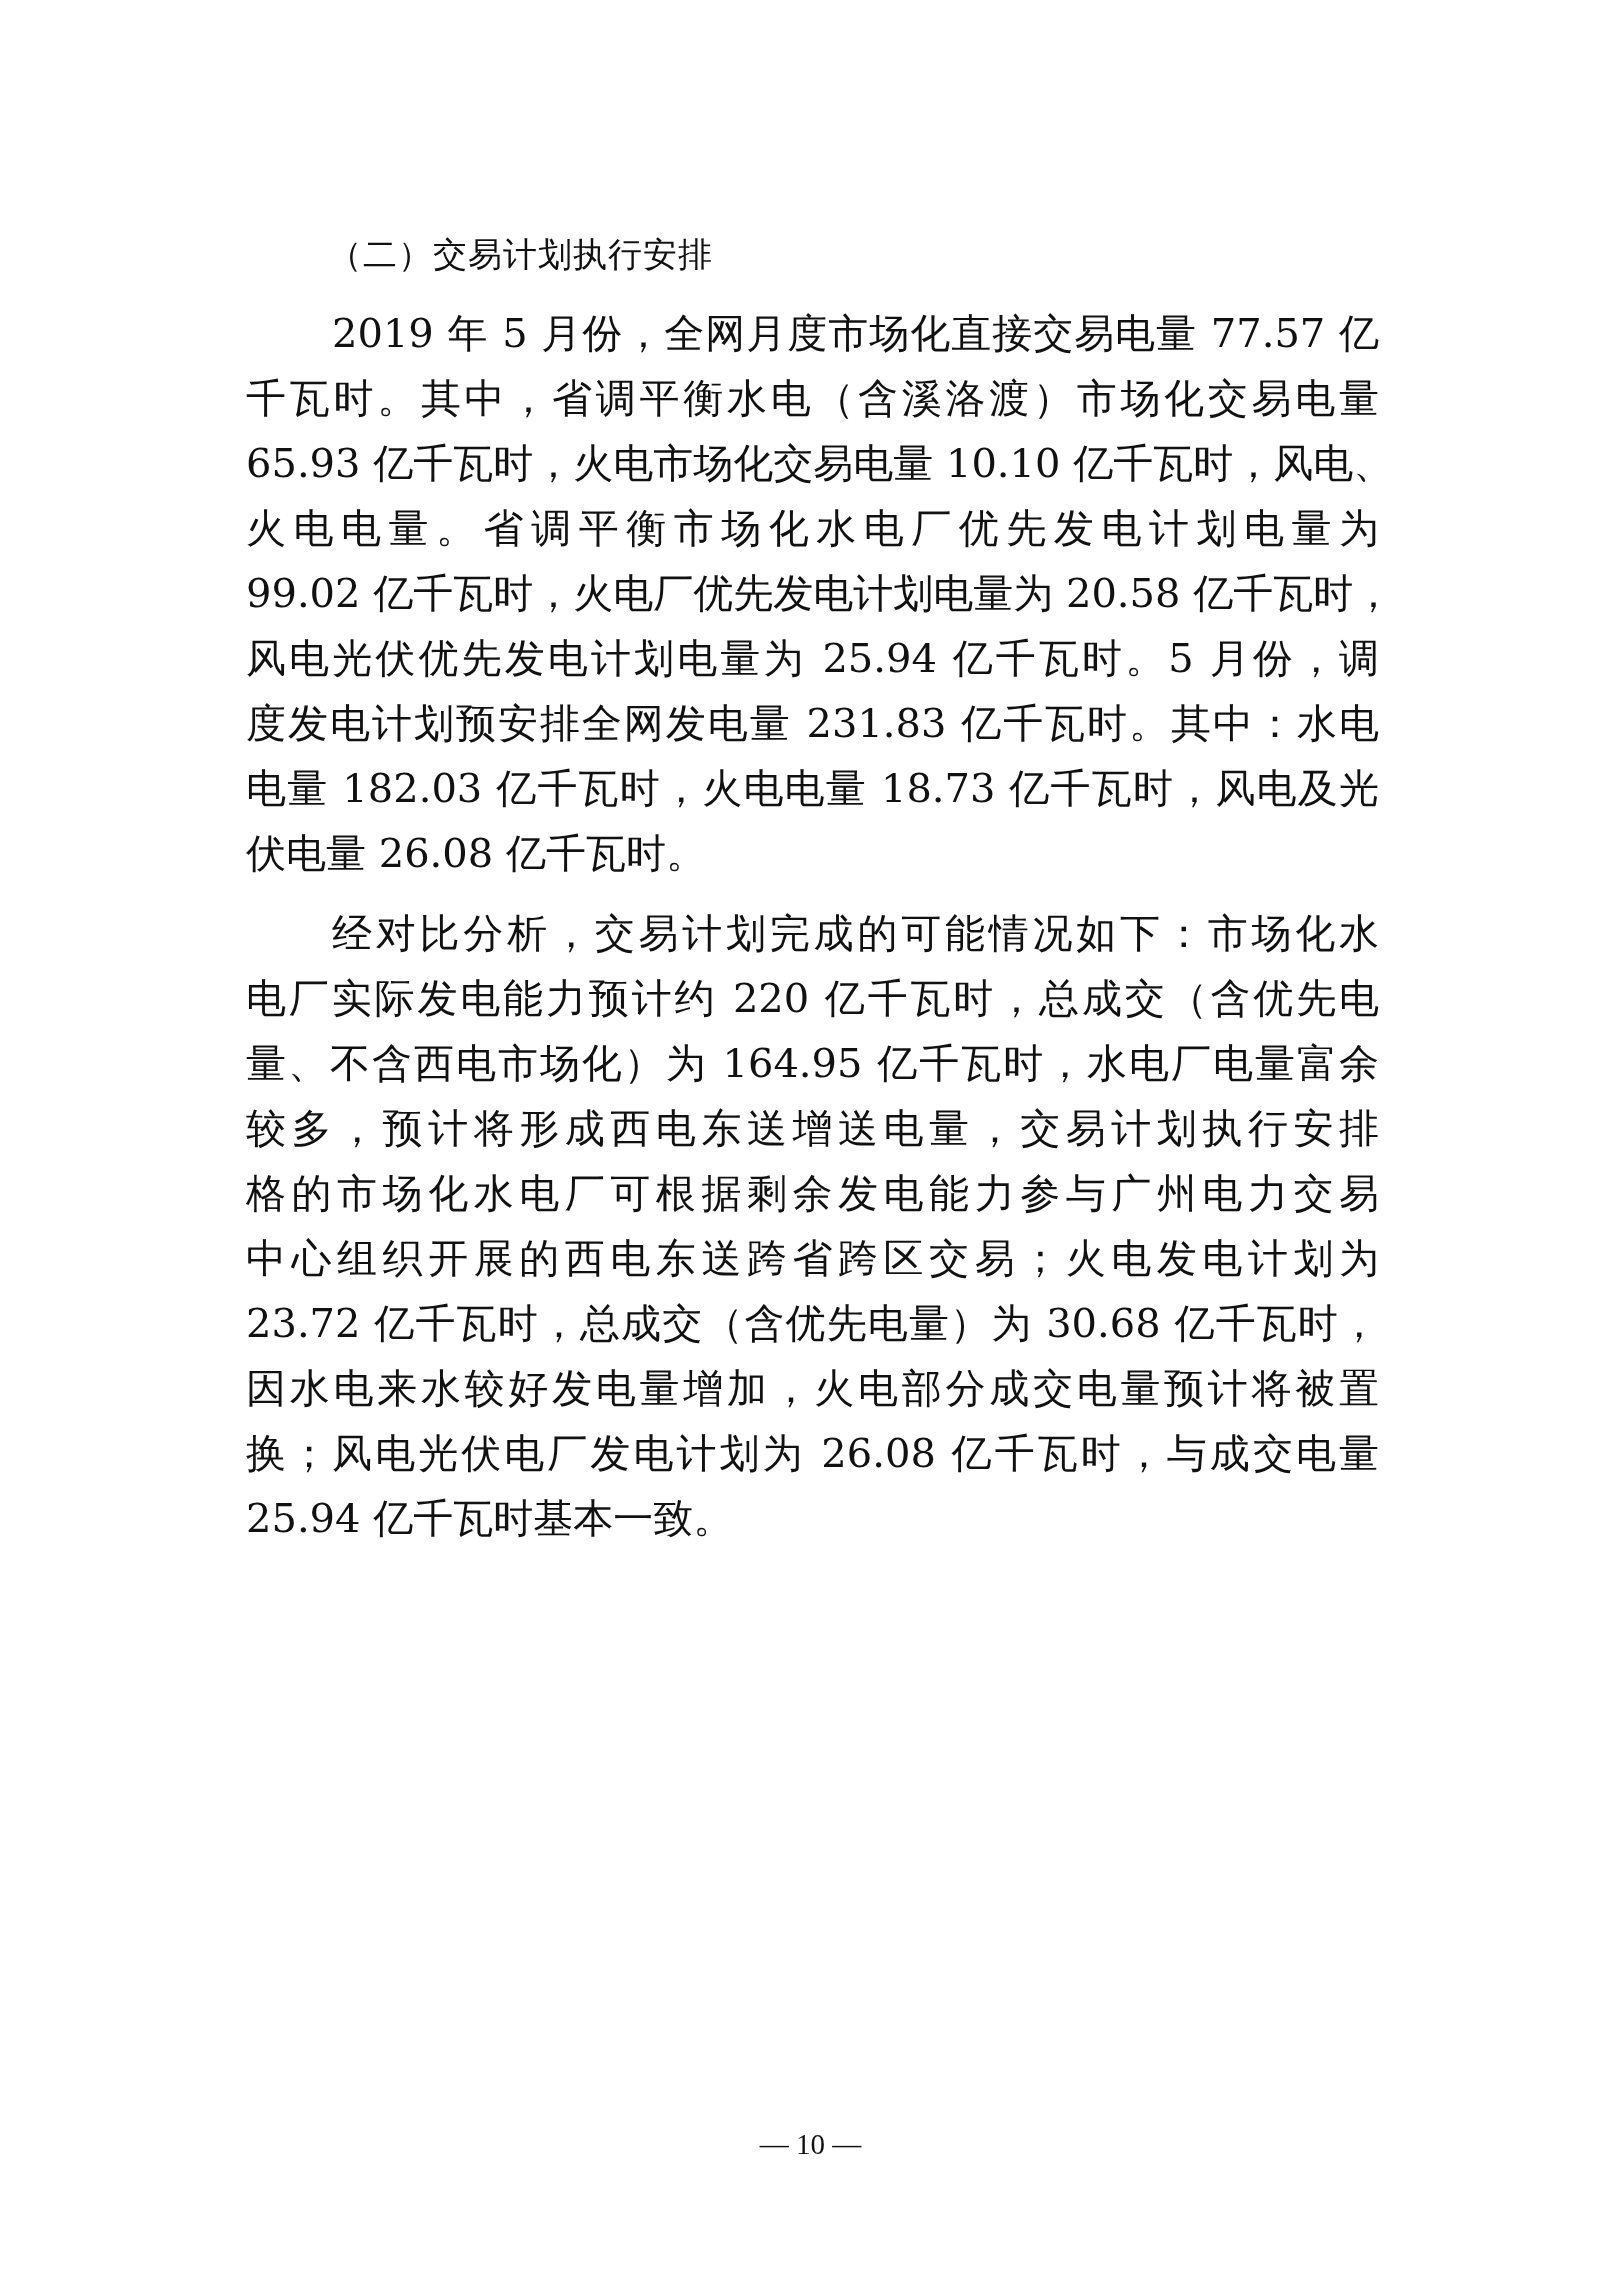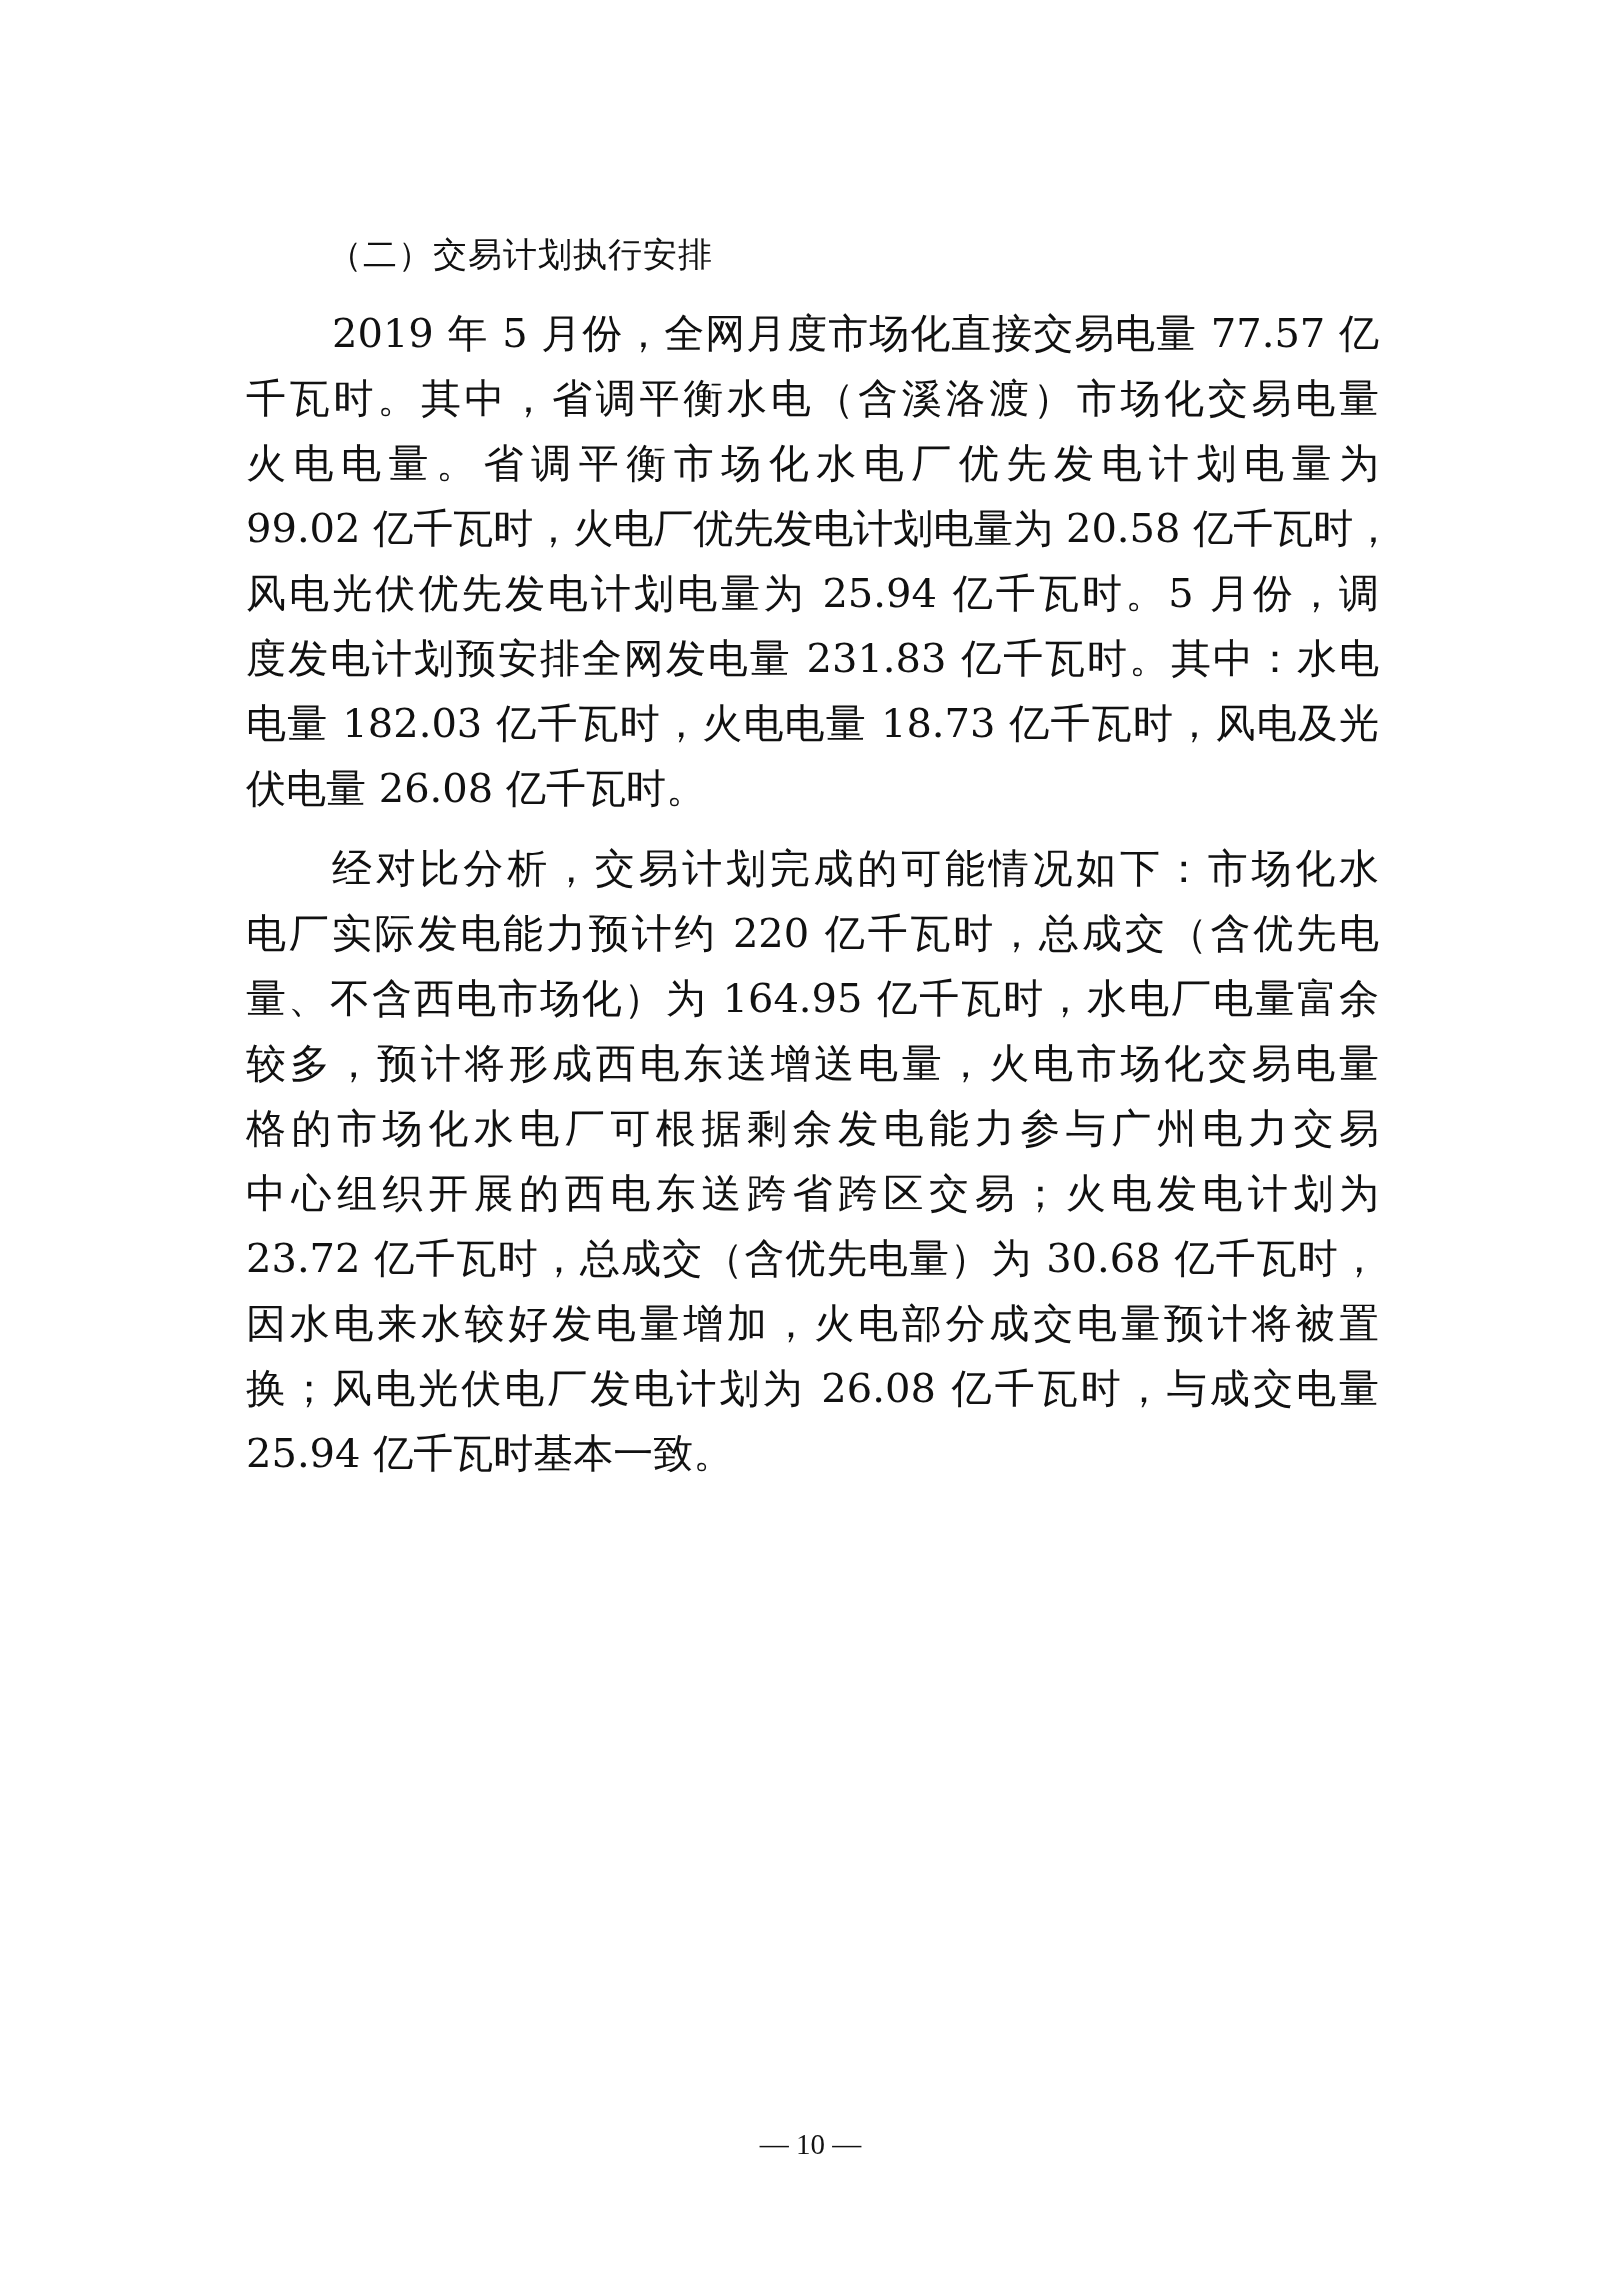--- a/index.html
+++ b/index.html
@@ -66,35 +66,36 @@
 </style>
 </head>
 <body>
 
 <div class="page">
   <div class="heading">（二）交易计划执行安排</div>
 
   <div class="para">
     <div class="line indent">2019 年 5 月份，全网月度市场化直接交易电量 77.57 亿</div>
     <div class="line">千瓦时。其中，省调平衡水电（含溪洛渡）市场化交易电量</div>
+    <div class="line">65.93 亿千瓦时，火电市场化交易电量 10.10 亿千瓦时，风电、</div>
     <div class="line">火电电量。省调平衡市场化水电厂优先发电计划电量为</div>
     <div class="line">99.02 亿千瓦时，火电厂优先发电计划电量为 20.58 亿千瓦时，</div>
     <div class="line">风电光伏优先发电计划电量为 25.94 亿千瓦时。5 月份，调</div>
     <div class="line">度发电计划预安排全网发电量 231.83 亿千瓦时。其中：水电</div>
     <div class="line">电量 182.03 亿千瓦时，火电电量 18.73 亿千瓦时，风电及光</div>
     <div class="line last">伏电量 26.08 亿千瓦时。</div>
   </div>
 
   <div class="gap"></div>
 
   <div class="para">
     <div class="line indent">经对比分析，交易计划完成的可能情况如下：市场化水</div>
     <div class="line">电厂实际发电能力预计约 220 亿千瓦时，总成交（含优先电</div>
     <div class="line">量、不含西电市场化）为 164.95 亿千瓦时，水电厂电量富余</div>
-    <div class="line">较多，预计将形成西电东送增送电量，火电市场化交易电量</div>
+    <div class="line">较多，预计将形成西电东送增送电量，交易计划执行安排</div>
     <div class="line">格的市场化水电厂可根据剩余发电能力参与广州电力交易</div>
     <div class="line">中心组织开展的西电东送跨省跨区交易；火电发电计划为</div>
     <div class="line">23.72 亿千瓦时，总成交（含优先电量）为 30.68 亿千瓦时，</div>
     <div class="line">因水电来水较好发电量增加，火电部分成交电量预计将被置</div>
     <div class="line">换；风电光伏电厂发电计划为 26.08 亿千瓦时，与成交电量</div>
     <div class="line last">25.94 亿千瓦时基本一致。</div>
   </div>
 </div>
 
 <div class="page-number">— 10 —</div>

